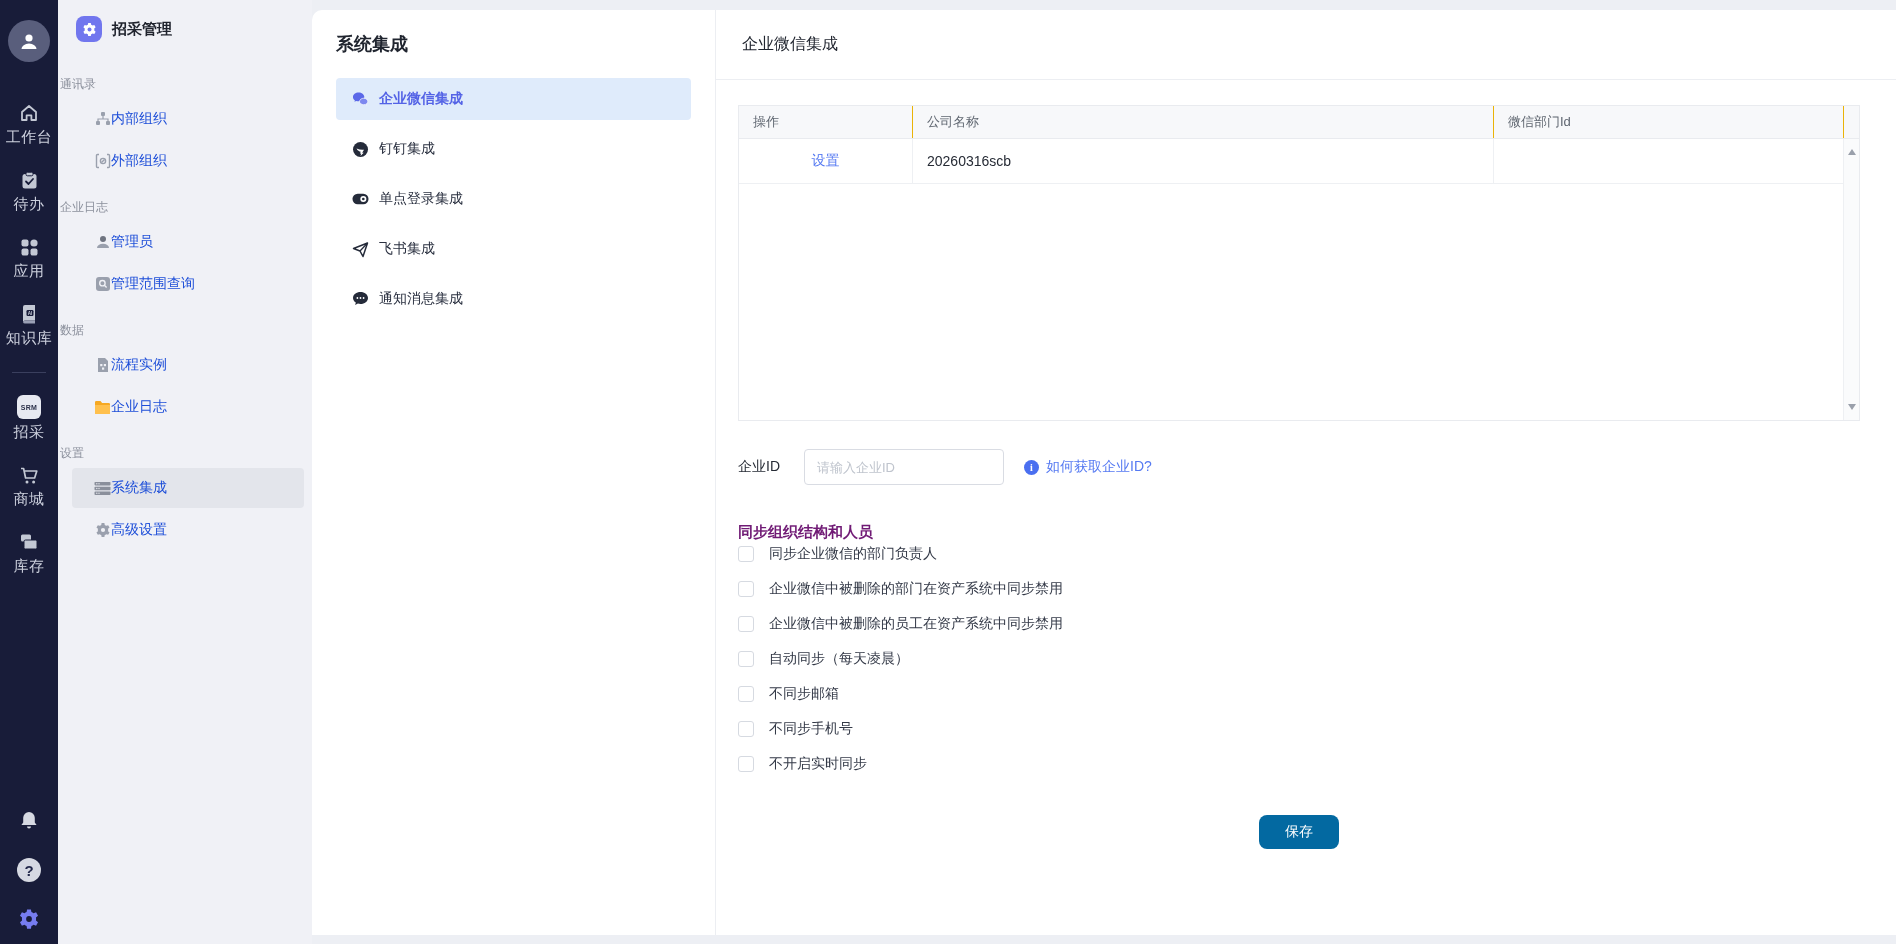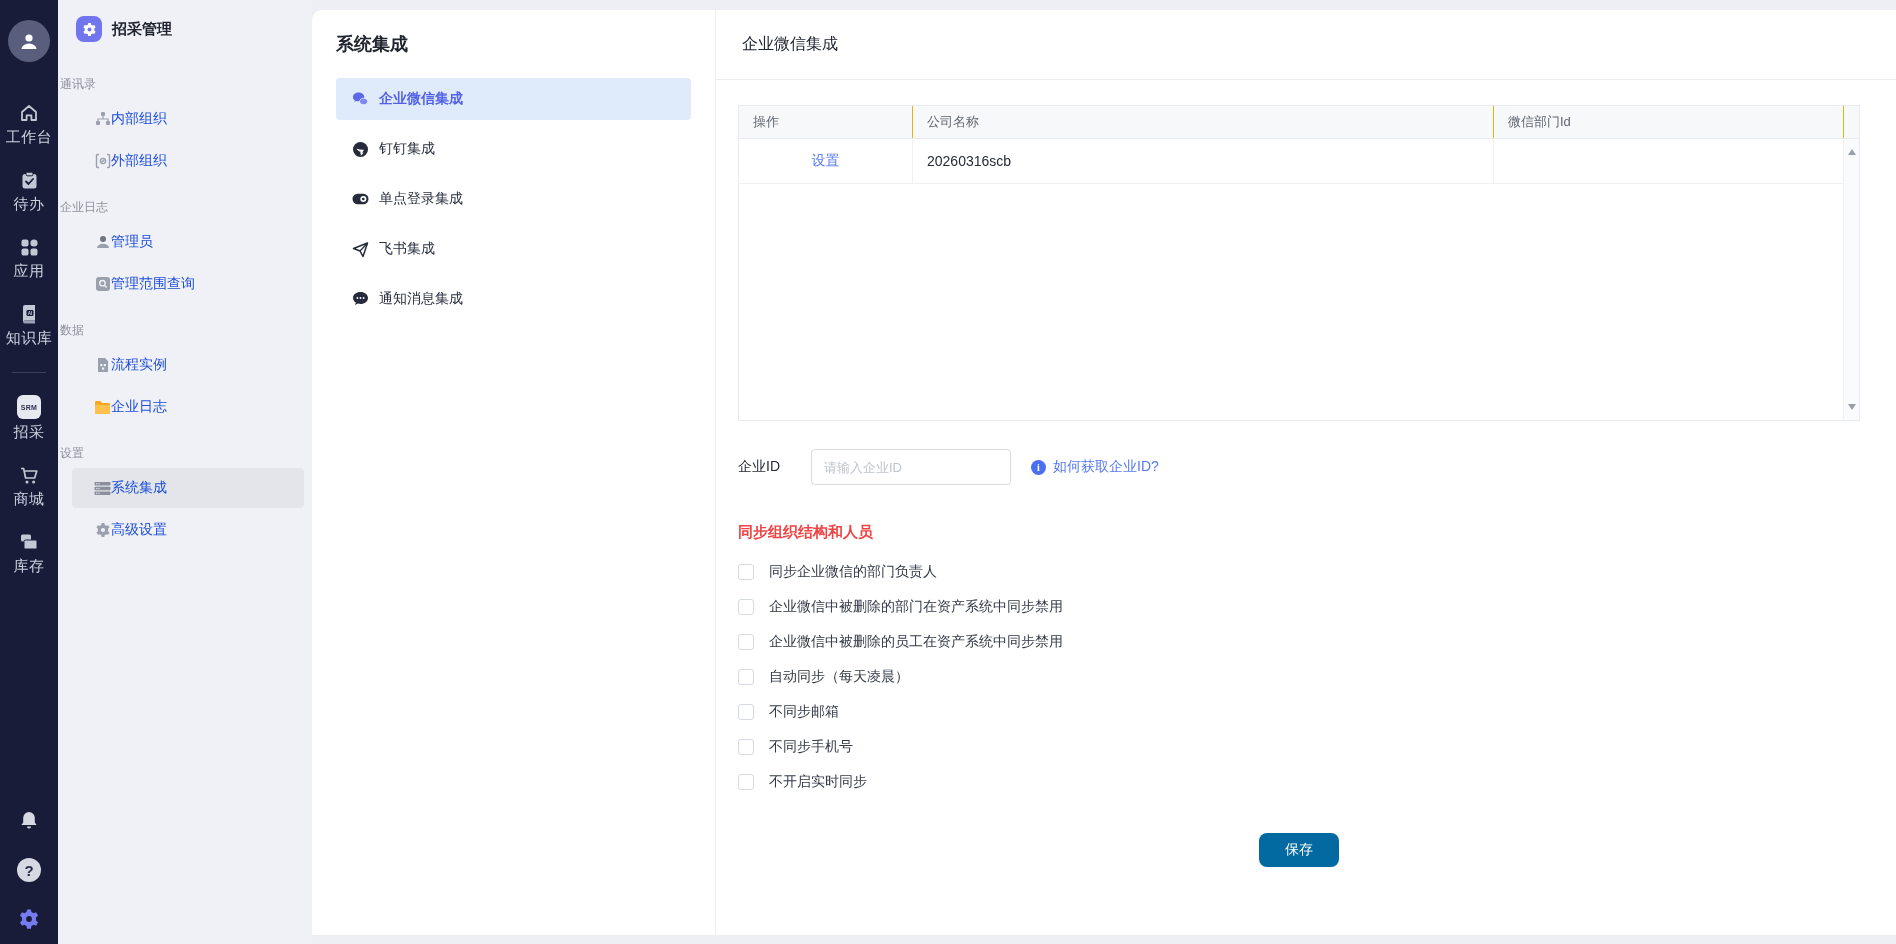--- a/index.html
+++ b/index.html
@@ -57,27 +57,27 @@
   .td.c-op { justify-content:center; }
   .link { color:#567af2; cursor:pointer; }
   .vscroll { position:absolute; top:33px; right:0; bottom:0; width:16px; background:#fafbfc; border-left:1px solid #eef0f3; }
   .sb-up, .sb-down { position:absolute; left:50%; transform:translateX(-50%); width:0; height:0; border-left:4px solid transparent; border-right:4px solid transparent; cursor:pointer; }
   .sb-up { top:10px; border-bottom:6px solid #9aa0ab; }
   .sb-down { bottom:10px; border-top:6px solid #9aa0ab; }
 
   
   .corp-row { display:flex; align-items:center; margin-top:28px; }
   .corp-label { font-size:14px; color:#262b35; width:60px; }
-  .corp-input { width:200px; height:36px; border:1px solid #d9dce3; border-radius:4px; padding:0 12px; font-size:13px; color:#333; outline:none; margin-left:13px; }
+  .corp-input { width:200px; height:36px; border:1px solid #d9dce3; border-radius:4px; padding:0 12px; font-size:13px; color:#333; outline:none; margin-left:6px; }
   .corp-input::placeholder { color:#bfc4cd; }
   .help-wrap { display:flex; align-items:center; gap:7px; margin-left:20px; cursor:pointer; }
   .info-dot { width:15px; height:15px; border-radius:50%; background:#4a6ff0; color:#fff; font-size:10px; font-weight:bold; display:flex; align-items:center; justify-content:center; font-family:"Liberation Serif",serif; }
   .help-link { font-size:14px; color:#567af2; }
 
-  .sync-heading { font-size:15px; font-weight:bold; color:#ef4444; margin:38px 0 20px; }
+  .sync-heading { font-size:15px; font-weight:bold; color:#701a75; margin:38px 0 2px; }
   .chk-row { display:flex; align-items:center; gap:15px; margin-bottom:16px; height:19px; cursor:pointer; }
   .chk-box { width:16px; height:16px; border:1px solid #d6dae1; border-radius:3px; background:#fff; flex-shrink:0; }
   .chk-label { font-size:14px; color:#333947; }
 
   .save-row { display:flex; justify-content:center; margin-top:42px; }
   .save-btn { width:80px; height:34px; background:#0369a1; color:#fff; font-size:14px; border:none; border-radius:8px; cursor:pointer; font-family:inherit; }
 
   svg { display:block; }
 </style>
 </head>

